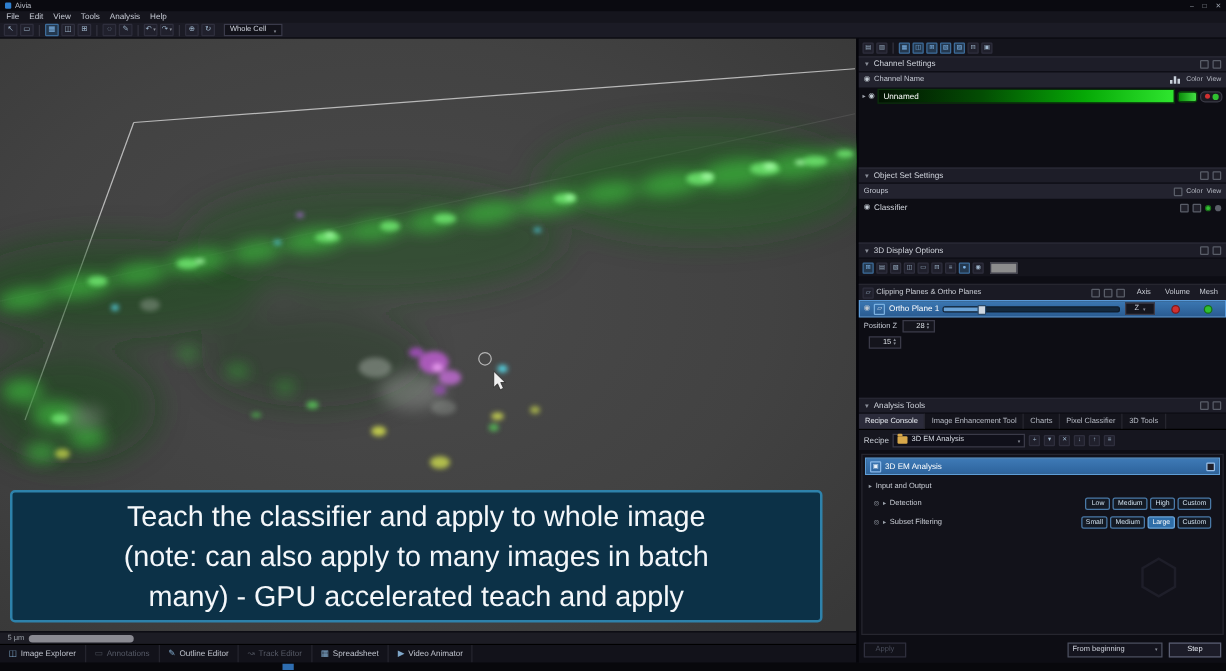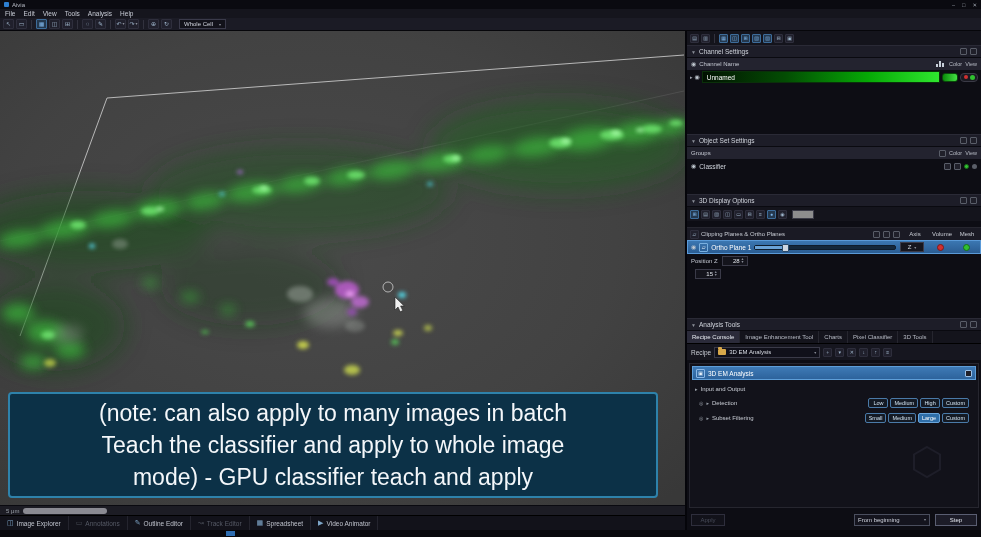--- a/index.html
+++ b/index.html
@@ -255,23 +255,23 @@
         <ellipse cx="250" cy="293" rx="5" ry="3" fill="#57cb57" opacity="0.85"></ellipse>
         <ellipse cx="395" cy="311" rx="4" ry="3" fill="#57cb57" opacity="0.8"></ellipse>
         <ellipse cx="205" cy="301" rx="4" ry="2" fill="#4fbf4f" opacity="0.75"></ellipse>
       </g>
 
       <circle cx="388" cy="256" r="5" fill="none" stroke="#c8c8c8" stroke-width="1" opacity="0.85"></circle>
       <path d="M395,266 l0,13 l3,-3 l2.2,4.8 l2.6,-1.2 l-2.2,-4.6 l3.6,0 z" fill="#f0f0f0" stroke="#222" stroke-width="0.6"></path>
     </svg>
 
     <div class="caption">
+      <div>Teach the classifier and apply to whole image</div>
       <div>(note: can also apply to many images in batch</div>
-      <div>Teach the classifier and apply to whole image</div>
-      <div>mode) - GPU classifier teach and apply</div>
+      <div>many) - GPU accelerated teach and apply</div>
     </div>
   </div>
 
   <div class="hscroll">
     <span class="scale-label">5 μm</span>
     <span class="hthumb"></span>
   </div>
 
   <div class="statusbar">
     <span class="sb-item">

